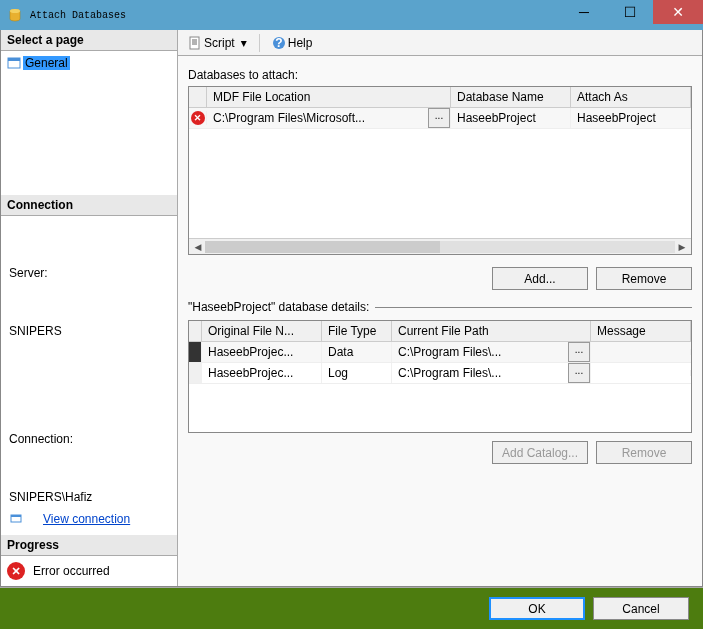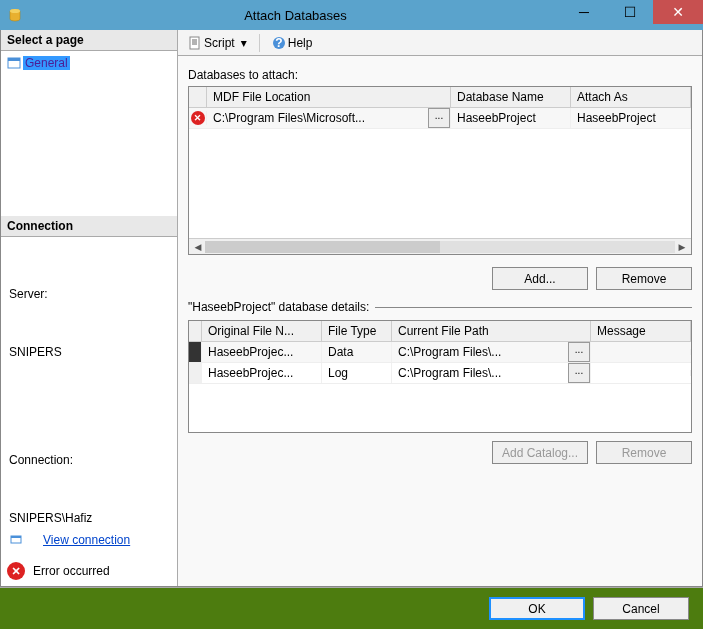--- a/index.html
+++ b/index.html
@@ -1,29 +1,29 @@
 <!DOCTYPE html>
 <html><head>
 <meta charset="utf-8">
 <style>
 * { box-sizing: border-box; margin: 0; padding: 0; font-family: "Segoe UI", Tahoma, sans-serif; font-size: 12px; }
 body { background: #5aa3cc; width: 703px; height: 629px; overflow: hidden; }
 .window { width: 703px; height: 629px; background: #fff; display: flex; flex-direction: column; }
 .titlebar { height: 30px; background: #5aa3cc; display: flex; align-items: center; color: #000; }
 .titlebar-icon { width: 30px; display: flex; align-items: center; justify-content: center; }
-.titlebar-title { flex: 1; text-align: center; font-size: 13px; }
+.titlebar-title { flex: 1; font-size: 10px; font-family: Liberation Mono, monospace; }
 .titlebar-buttons { display: flex; height: 100%; }
 .titlebar-btn { width: 46px; height: 24px; display: flex; align-items: center; justify-content: center; cursor: pointer; font-size: 14px; }
 .titlebar-btn.close { background: #c75050; color: #fff; width: 50px; }
 .content { flex: 1; display: flex; border: 1px solid #888; border-top: none; background: #f0f0f0; }
 .sidebar { width: 177px; background: #fff; border-right: 1px solid #aaa; display: flex; flex-direction: column; }
 .sidebar-section-header { background: #e8e8e8; border-bottom: 1px solid #aaa; padding: 3px 6px; font-weight: bold; }
 .sidebar-body { padding: 4px; flex: 0 0 auto; }
 .page-item { display: flex; align-items: center; gap: 2px; padding: 1px 2px; }
-.page-item .sel { background: #3399ff; color: #4c1d95; padding: 0 2px; }
+.page-item .sel { background: #3399ff; color: #000000; padding: 0 2px; }
 .sidebar-spacer { flex: 1; }
 .conn-body { padding: 6px 8px; font-size: 12px; }
 .conn-body div { margin-bottom: 2px; margin-top: 44px; }
 .conn-link { color: #0044cc; text-decoration: underline; display: inline-flex; align-items: center; gap: 20px; margin-top: 6px; }
 .progress-body { padding: 6px; display: flex; align-items: center; gap: 8px; }
 .main { flex: 1; background: #f9f9f9; display: flex; flex-direction: column; padding: 0; }
 .toolbar { height: 26px; border-bottom: 1px solid #aaa; display: flex; align-items: center; padding: 0 6px; gap: 8px; background: #f4f4f4; }
 .tool-item { display: flex; align-items: center; gap: 2px; cursor: pointer; padding: 2px 4px; }
 .main-body { flex: 1; padding: 12px 10px 4px 10px; display: flex; flex-direction: column; overflow: hidden; }
 .label { margin-bottom: 4px; }
@@ -109,20 +109,21 @@
           <span>
               <svg width="14" height="14">
                 <rect x="2" y="3" width="10" height="7" fill="#fff" stroke="#4a90d9"></rect>
                 <rect x="2" y="3" width="10" height="2" fill="#4a90d9"></rect>
               </svg>
             </span>
           <span>View connection</span>
         </a>
       </div>
 
+      <div class="sidebar-section-header">Progress</div>
       <div class="progress-body">
         <span class="icon-circle err">✕</span>
         <span>Error occurred</span>
       </div>
     </div>
 
     <div class="main">
       <div class="toolbar">
         <div class="tool-item">
           <span>

